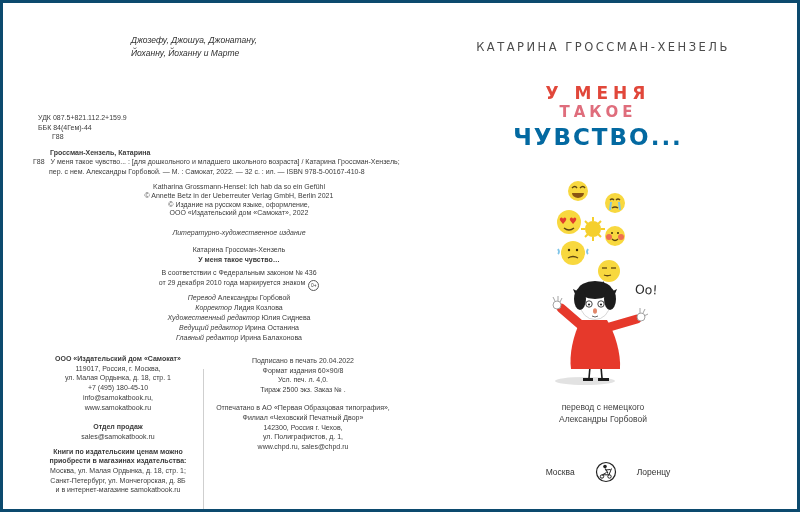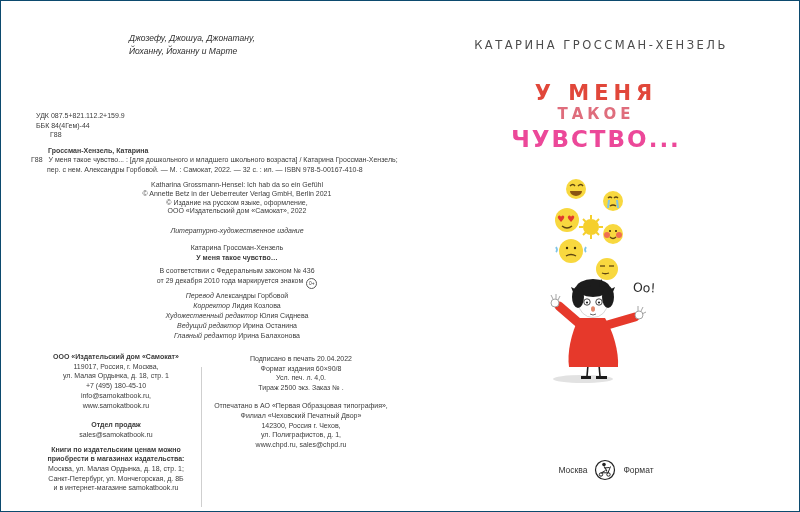--- a/index.html
+++ b/index.html
@@ -1,17 +1,17 @@
 <!DOCTYPE html>
 <html><head>
 <meta charset="utf-8">
 <style>
   html,body{margin:0;padding:0;background:#fff;}
   .sheet{position:relative;width:800px;height:512px;background:#ffffff;
-         border:1px solid #0c4a6e;box-sizing:border-box;overflow:hidden;
+         border:3px solid #0c4a6e;box-sizing:border-box;overflow:hidden;
          font-family:"Liberation Sans",sans-serif;color:#3b3b3b;}
   .abs{position:absolute;}
   .ctr{text-align:center;}
   .b{font-weight:bold;}
   .it{font-style:italic;}
   .sm{font-size:7px;line-height:9.5px;}
 
   
   .dedication{left:128px;top:31px;font-size:8.5px;line-height:13px;font-style:italic;color:#2e2e2e;}
   .udk{left:35px;top:110px;}
@@ -32,28 +32,28 @@
   .gap10{margin-top:10px;}
   .gap5{margin-top:5px;}
   .print-col{left:212px;top:353px;width:176px;line-height:9.6px;}
   .gap9{margin-top:9px;}
   .vline{left:200px;top:366px;width:1px;height:140px;background:#cfcfcf;}
 
   
   .r-author{left:450px;top:37px;width:300px;font-family:"DejaVu Sans",sans-serif;
             font-size:11.5px;letter-spacing:2.5px;color:#4c4c4c;}
   .r-title{left:495px;top:80px;width:200px;font-family:"DejaVu Sans",sans-serif;font-weight:bold;}
-  .t1{font-size:21px;letter-spacing:5px;}
+  .t1{font-size:17px;letter-spacing:5px;}
   .t2{font-size:15px;letter-spacing:4px;margin-top:0;}
   .t3{font-size:23px;letter-spacing:2px;margin-top:3px;}
   .emoji-svg{left:546px;top:174px;}
   .girl-svg{left:540px;top:272px;}
   .oo{left:632px;top:279px;font-family:"DejaVu Sans",sans-serif;font-size:12.5px;color:#2c2c2c;transform:rotate(3deg);}
   .translator{left:520px;top:398px;width:160px;font-size:8.5px;line-height:12px;color:#3f3f3f;}
-  .logo-row{left:535px;top:458px;width:140px;display:flex;align-items:center;justify-content:center;gap:7px;
+  .logo-row{left:535px;top:458px;width:140px;display:flex;align-items:center;justify-content:center;gap:20px;
             font-size:8.5px;color:#333;}
   .logo-circle{width:22px;height:22px;flex:0 0 auto;}
 </style>
 </head>
 <body>
 
 <div class="sheet">
 
   <div class="abs dedication">
     <div>Джозефу, Джошуа, Джонатану,</div>
@@ -127,21 +127,21 @@
     <div>142300, Россия г. Чехов,</div>
     <div>ул. Полиграфистов, д. 1,</div>
     <div>www.chpd.ru, sales@chpd.ru</div>
   </div>
 
   <div class="abs r-author ctr">КАТАРИНА ГРОССМАН-ХЕНЗЕЛЬ</div>
 
   <div class="abs r-title ctr">
     <div class="t1" style="color:#e1473a">У МЕНЯ</div>
     <div class="t2" style="color:#df6d7c">ТАКОЕ</div>
-    <div class="t3" style="color:#ec4899">ЧУВСТВО...</div>
+    <div class="t3" style="color:#0369a1">ЧУВСТВО...</div>
   </div>
 
   <svg class="abs emoji-svg" width="84" height="112" viewBox="0 0 84 112">
 
     <g>
       <circle cx="29" cy="14" r="10" fill="#f8d83f"></circle>
       <path d="M23,11 q3,-3 5,0" stroke="#5f4612" stroke-width="1.4" fill="none"></path>
       <path d="M31,11 q3,-3 5,0" stroke="#5f4612" stroke-width="1.4" fill="none"></path>
       <path d="M23,16 a6,5 0 0 0 12,0 z" fill="#8a5413"></path>
     </g>
@@ -239,30 +239,34 @@
     <circle cx="46" cy="29" r="3.2" fill="#ffffff" stroke="#333333" stroke-width="0.9"></circle>
     <circle cx="58" cy="29" r="3.2" fill="#ffffff" stroke="#333333" stroke-width="0.9"></circle>
     <circle cx="46" cy="29.5" r="1.1" fill="#222222"></circle>
     <circle cx="58" cy="29.5" r="1.1" fill="#222222"></circle>
     <ellipse cx="52" cy="36" rx="2" ry="2.8" fill="#e2876a"></ellipse>
     <path d="M49,41 q3,2 6,0" stroke="#555555" stroke-width="0.9" fill="none"></path>
   </svg>
 
   <div class="abs oo">Оо!</div>
 
+  <div class="abs translator ctr">
+    <div>перевод с немецкого</div>
+    <div>Александры Горбовой</div>
+  </div>
 
   <div class="abs logo-row">
     <span>Москва</span>
     <svg class="logo-circle" viewBox="0 0 22 22">
       <circle cx="11" cy="11" r="9.5" fill="none" stroke="#222" stroke-width="1.2"></circle>
       <circle cx="7" cy="15.5" r="1.7" fill="none" stroke="#222" stroke-width="1"></circle>
       <circle cx="14.5" cy="15.5" r="1.7" fill="none" stroke="#222" stroke-width="1"></circle>
       <line x1="7" y1="13.8" x2="14.5" y2="13.8" stroke="#222" stroke-width="1"></line>
       <line x1="14" y1="13.8" x2="16.5" y2="7.5" stroke="#222" stroke-width="1"></line>
       <circle cx="10" cy="5.5" r="1.8" fill="#222"></circle>
       <path d="M10,7.5 q2,2.5 3,5" stroke="#222" stroke-width="1.1" fill="none"></path>
       <line x1="10.5" y1="9" x2="15.5" y2="8.5" stroke="#222" stroke-width="1"></line>
       <line x1="11.5" y1="11.5" x2="8" y2="13.5" stroke="#222" stroke-width="1"></line>
     </svg>
-    <span>Формат</span>
+    <span>Лоренцу</span>
   </div>
 
 </div>
 
 </body></html>

